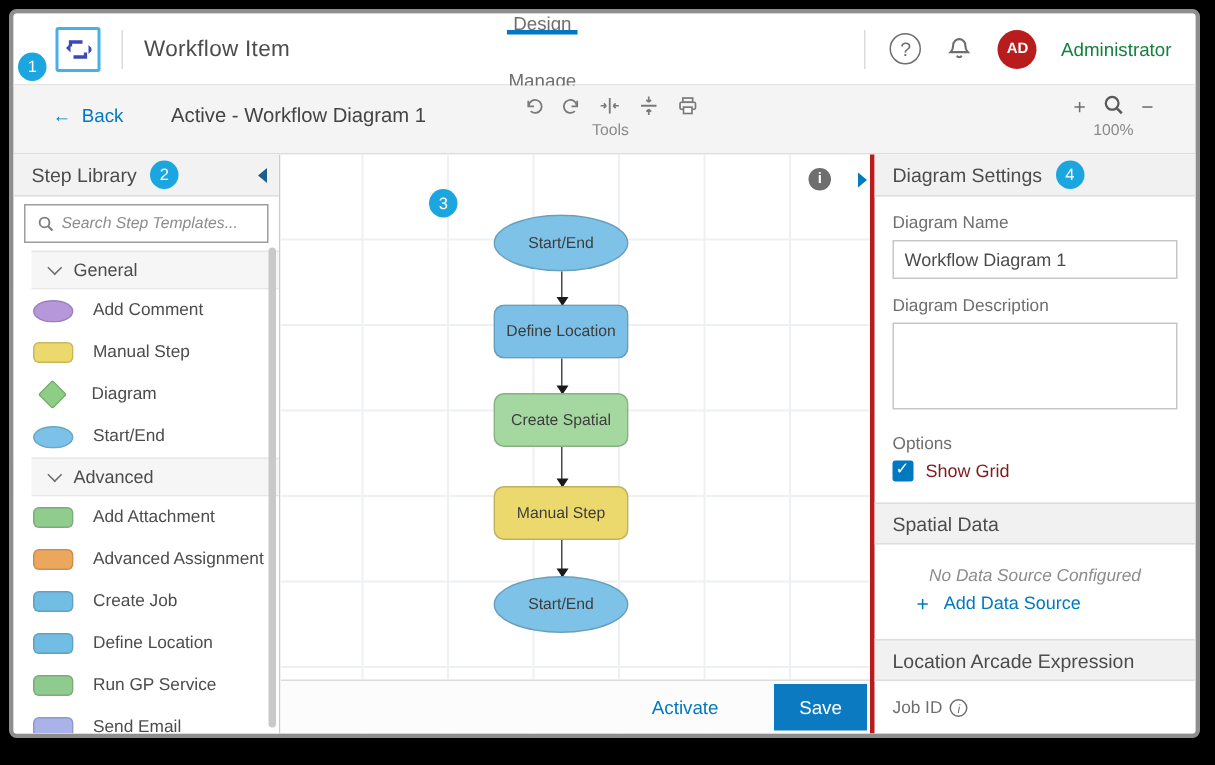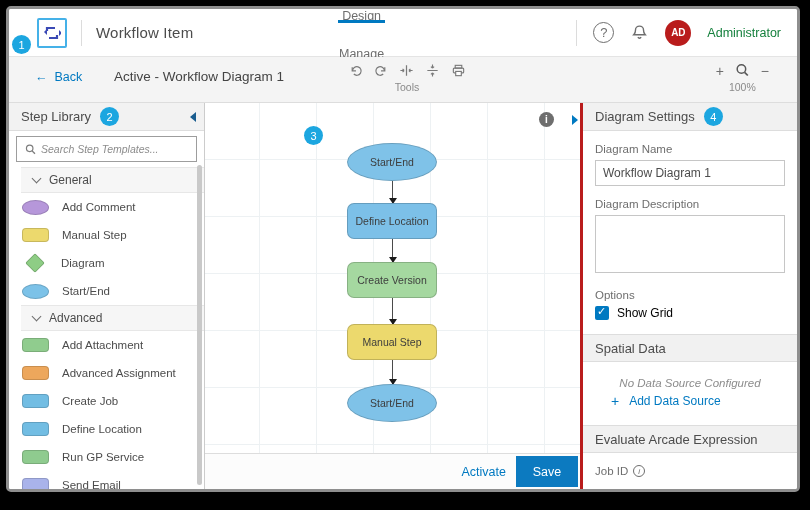--- a/index.html
+++ b/index.html
@@ -50,21 +50,21 @@
   .tools-label { font-size:10.5px; color:#8a8a8a; margin-top:2px; }
   .zoom-cluster { position:absolute; right:28px; top:5px; text-align:center; }
   .zoom-row { display:flex; align-items:center; gap:10px; color:#6e6e6e; }
   .zoom-pm { font-size:14px; color:#6e6e6e; cursor:pointer; }
   .zoom-label { font-size:10.5px; color:#8a8a8a; margin-top:2px; }
 
   
   .main { display:flex; height:386px; }
 
   
-  .sidebar { width:196px; border-right:1px solid #ccc; background:#fff; position:relative; overflow:hidden; }
+  .sidebar { width:178px; border-right:1px solid #ccc; background:#fff; position:relative; overflow:hidden; }
   .sl-header { height:28px; background:#f2f2f2; border-bottom:1px solid #ddd;
     display:flex; align-items:center; padding:0 8px 0 12px; }
   .sl-title { font-size:13px; color:#4c4c4c; }
   .tri-left { margin-left:auto; width:0; height:0; border-top:5px solid transparent;
     border-bottom:5px solid transparent; border-right:6px solid #1a5d8f; cursor:pointer; }
   .sl-search-wrap { padding:5px 7px; }
   .sl-search { height:26px; border:1px solid #9d9d9d; background:#fff; display:flex; align-items:center; padding:0 7px; gap:4px; }
   .sl-search input { border:none; outline:none; width:100%; font-size:10.5px; font-style:italic; color:#555;
     font-family:"Liberation Sans", sans-serif; }
   .sl-search input::placeholder { color:#8c8c8c; }
@@ -92,40 +92,40 @@
   .tri-right { position:absolute; right:2px; top:12px; width:0; height:0; border-top:5px solid transparent;
     border-bottom:5px solid transparent; border-left:6px solid #0079c1; cursor:pointer; }
   .node { position:absolute; left:142px; width:90px; display:flex; align-items:center; justify-content:center;
     font-size:10.5px; color:#3d3d3d; border:1px solid rgba(0,0,0,.18); cursor:pointer; }
   .node.ellipse { height:38px; border-radius:50%; }
   .node.rrect { height:36px; border-radius:7px; }
   .connector { position:absolute; left:187px; width:1px; background:#4a4a4a; }
   .connector::after { content:""; position:absolute; bottom:-1px; left:-3.5px; width:0; height:0;
     border-left:4px solid transparent; border-right:4px solid transparent; border-top:6px solid #1a1a1a; }
   .canvas-footer { position:absolute; left:0; right:0; bottom:0; height:36px; background:#fcfcfc;
-    border-top:1px solid #ddd; display:flex; align-items:center; justify-content:flex-end; gap:10px; }
+    border-top:1px solid #ddd; display:flex; align-items:center; justify-content:flex-end; gap:37px; }
   .activate-link { font-size:12.5px; color:#0079c1; cursor:pointer; }
   .save-btn { width:62px; height:31px; background:#0c7ac0; color:#fff; border:none; font-size:12.5px;
     margin-right:2px; cursor:pointer; font-family:"Liberation Sans", sans-serif; }
 
   
   .rpanel { width:217px; border-left:3px solid #b91c1c; background:#fff; position:relative; overflow:hidden; }
   .rp-header { height:28px; background:#f1f1f1; border-bottom:1px solid #ddd; display:flex; align-items:center; padding-left:12px; }
   .rp-title { font-size:13px; color:#4c4c4c; }
   .rp-body { padding:0 12px; }
   .field-label { font-size:11.5px; color:#6e6e6e; margin:12px 0 5px; display:flex; align-items:center; gap:5px; }
   .text-input { width:100%; height:26px; border:1px solid #c6c6c6; font-size:12px; color:#4c4c4c; padding:0 7px;
     font-family:"Liberation Sans", sans-serif; outline:none; }
   .text-input::placeholder { font-style:italic; color:#9a9a9a; }
   .desc-area { width:100%; height:58px; border:1px solid #c6c6c6; resize:none; outline:none;
     font-family:"Liberation Sans", sans-serif; font-size:12px; color:#4c4c4c; padding:5px 7px; }
   .check-row { display:flex; align-items:center; gap:8px; margin:4px 0 14px; cursor:pointer; }
   .checkbox { width:14px; height:14px; background:#0079c1; border-radius:2px; position:relative; }
   .checkbox::after { content:"✓"; position:absolute; left:2px; top:-1px; color:#fff; font-size:11px; }
-  .check-label { font-size:12px; color:#000000; }
+  .check-label { font-size:12px; color:#7f1d1d; }
   .rp-section { height:28px; background:#f1f1f1; border-top:1px solid #ddd; border-bottom:1px solid #ddd;
     margin:0 -12px; display:flex; align-items:center; padding-left:12px; }
   .empty-text { font-size:11.5px; font-style:italic; color:#8c8c8c; text-align:center; margin:15px 0 4px; }
   .add-link { font-size:12px; color:#0079c1; display:flex; align-items:center; gap:10px; margin:0 0 16px 16px; cursor:pointer; }
   .add-plus { font-size:14px; }
   .info-small { width:12px; height:12px; border:1px solid #6e6e6e; border-radius:50%; font-size:8px; color:#6e6e6e;
     display:flex; align-items:center; justify-content:center; font-style:italic; }
 
   
   .callout { width:19px; height:19px; border-radius:50%; background:#1ca6e0; color:#fff; font-size:11px;
@@ -318,21 +318,21 @@
 
       <div class="node ellipse" style="top: 40px; background-color: rgb(127, 194, 232);">
           <span>Start/End</span>
         </div>
       <div class="connector" style="top:78px;height:22px"></div>
       <div class="node rrect" style="top: 100px; background-color: rgb(124, 192, 232);">
           <span>Define Location</span>
         </div>
       <div class="connector" style="top:136px;height:23px"></div>
       <div class="node rrect" style="top: 159px; background-color: rgb(165, 216, 160);">
-          <span>Create Version</span>
+          <span>Create Spatial</span>
         </div>
       <div class="connector" style="top:195px;height:26px"></div>
       <div class="node rrect" style="top: 221px; background-color: rgb(236, 217, 109);">
           <span>Manual Step</span>
         </div>
       <div class="connector" style="top:257px;height:24px"></div>
       <div class="node ellipse" style="top: 281px; background-color: rgb(127, 194, 232);">
           <span>Start/End</span>
         </div>
 
@@ -361,21 +361,21 @@
         <div class="rp-section">
           <span class="rp-title">Spatial Data</span>
         </div>
         <div class="empty-text">No Data Source Configured</div>
         <div class="add-link">
           <span class="add-plus">+</span>
           <span>Add Data Source</span>
         </div>
 
         <div class="rp-section">
-          <span class="rp-title">Evaluate Arcade Expression</span>
+          <span class="rp-title">Location Arcade Expression</span>
         </div>
         <div class="field-label">
           <span>Job ID</span>
           <span class="info-small">i</span>
         </div>
         
       </div>
     </div>
   </div>
 </div>

